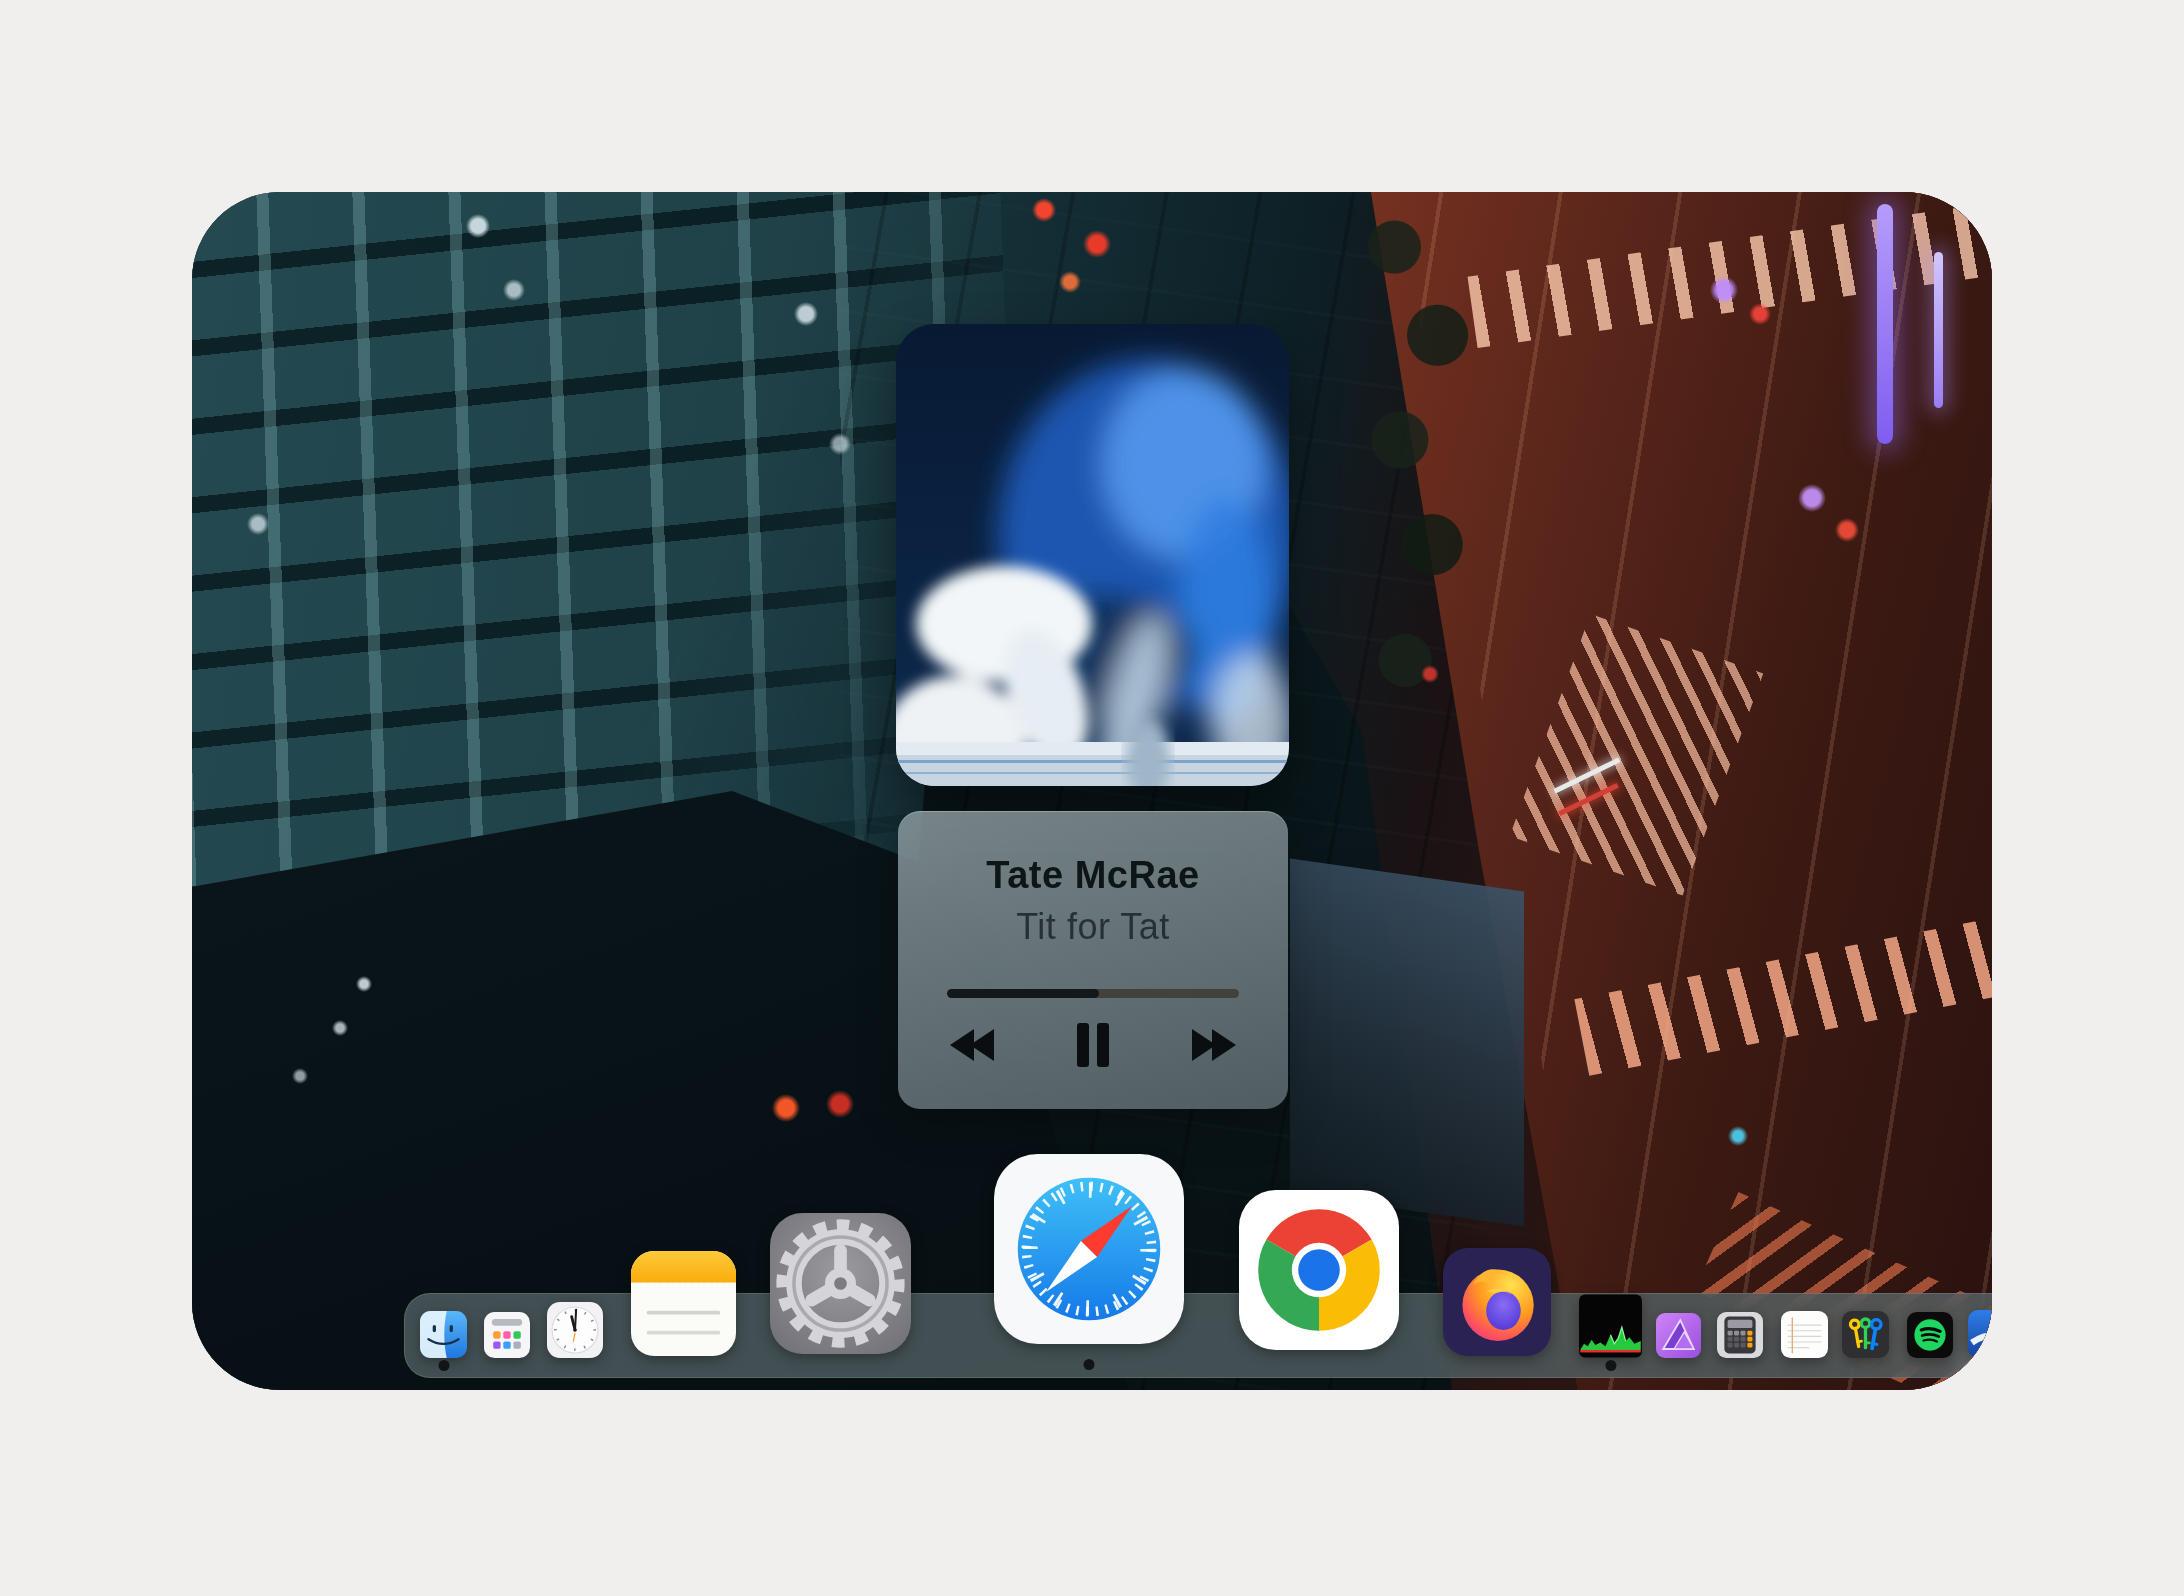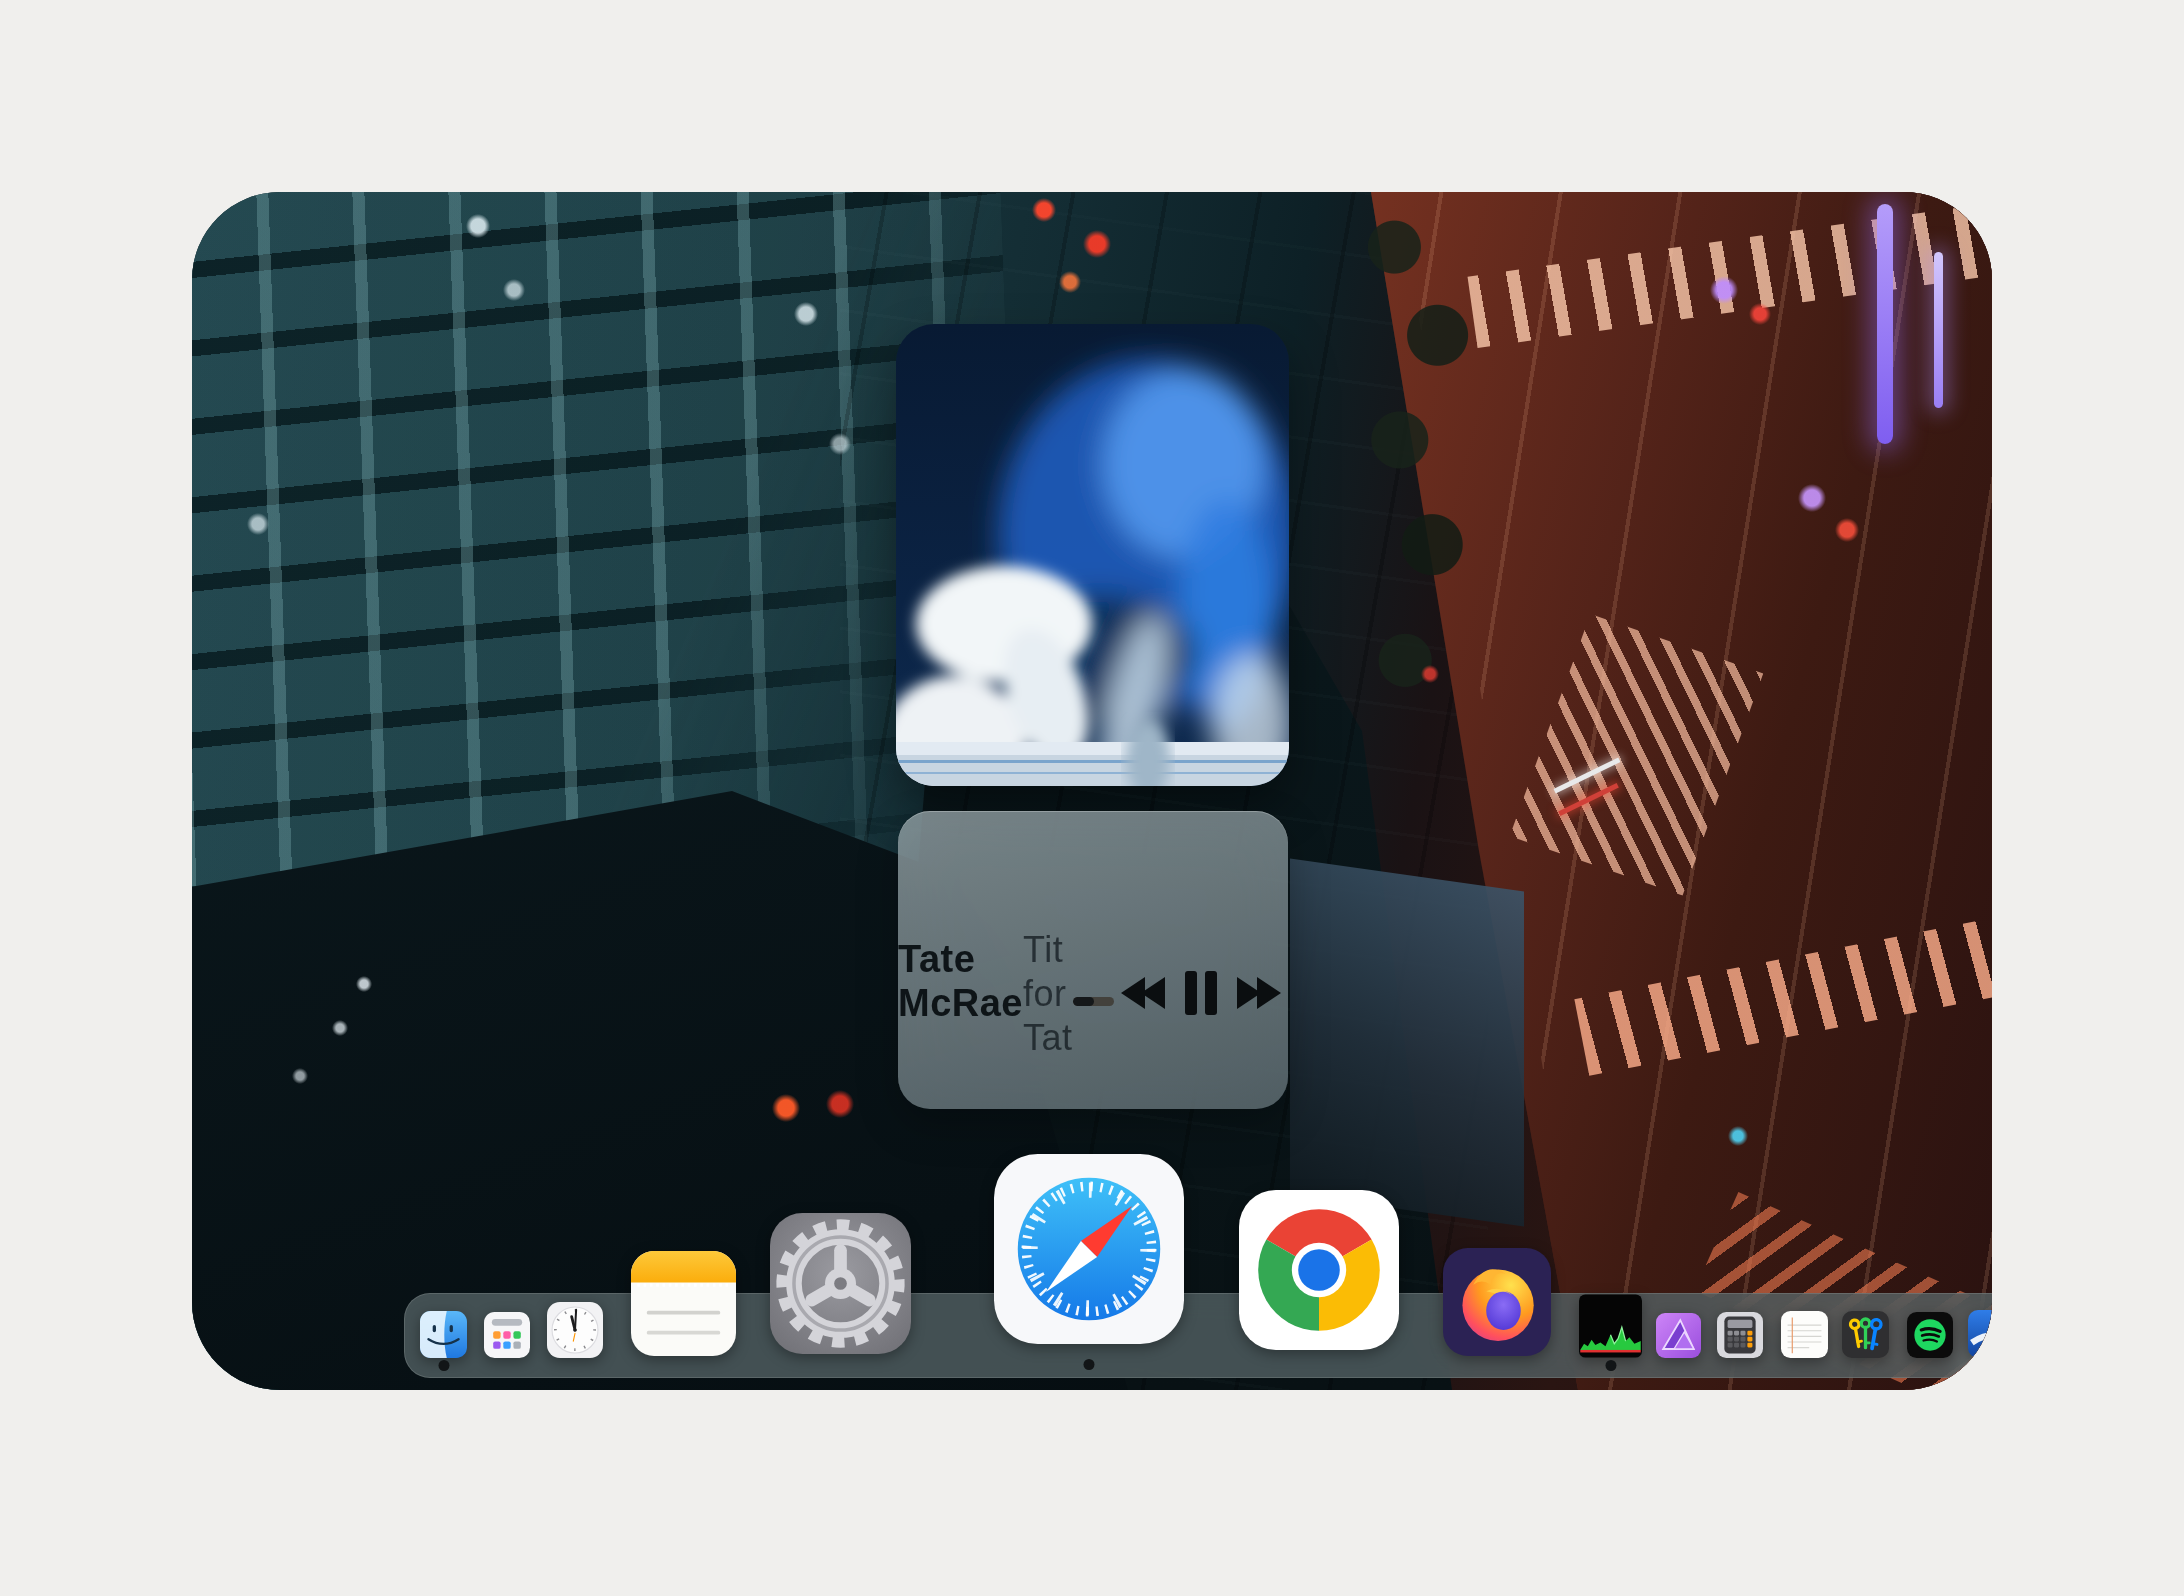--- a/index.html
+++ b/index.html
@@ -87,26 +87,26 @@
         radial-gradient(circle at 322px 98px,  rgba(225,240,245,.7) 0 6px, transparent 11px),
         radial-gradient(circle at 614px 122px, rgba(225,240,245,.8) 0 7px, transparent 12px),
         radial-gradient(circle at 648px 252px, rgba(225,240,245,.6) 0 6px, transparent 11px),
         radial-gradient(circle at 66px 332px,  rgba(225,240,245,.7) 0 6px, transparent 11px); }
 
   
   .album-art { position:absolute; left:704px; top:132px; width:393px; height:462px;
       border-radius:38px; overflow:hidden; box-shadow:0 22px 48px rgba(0,0,0,.38); }
   .album-art svg { display:block; }
   .player-card { position:absolute; left:706px; top:619px; width:390px; height:298px;
-      border-radius:32px; background:linear-gradient(165deg, rgba(176,190,194,.66), rgba(128,144,150,.60));
+      border-radius:22px; background:linear-gradient(165deg, rgba(176,190,194,.66), rgba(128,144,150,.60));
       -webkit-backdrop-filter:blur(34px) saturate(1.05); backdrop-filter:blur(34px) saturate(1.05);
       box-shadow:0 16px 40px rgba(0,0,0,.25), inset 0 1px 0 rgba(255,255,255,.25);
-      display:flex; align-items:center; padding-top:42px; }
+      display:flex; flex-direction:column; align-items:center; padding-top:42px; }
   .artist { font-size:38px; line-height:44px; font-weight:bold; color:rgba(10,16,19,.95); letter-spacing:.5px; }
-  .track  { font-size:36px; line-height:44px; margin-top:26px; color:rgba(22,30,34,.78); letter-spacing:.5px; }
+  .track  { font-size:36px; line-height:44px; margin-top:8px; color:rgba(22,30,34,.78); letter-spacing:.5px; }
   .progress { width:292px; height:9px; margin-top:40px; border-radius:5px;
       background:rgba(62,58,52,.85); overflow:hidden; cursor:default; }
   .progress-fill { height:100%; border-radius:5px; background:#15181a; }
   .controls { width:300px; margin-top:24px; display:flex; justify-content:space-between; align-items:center; }
   .ctl-btn { width:58px; height:46px; display:flex; align-items:center; justify-content:center; background:none; border:none; }
   .ctl-btn svg { display:block; }
 
   
   .dock-bar { position:absolute; left:212px; right:-60px; bottom:12px; height:85px;
       border-radius:26px; background:rgba(84,99,101,.78);

